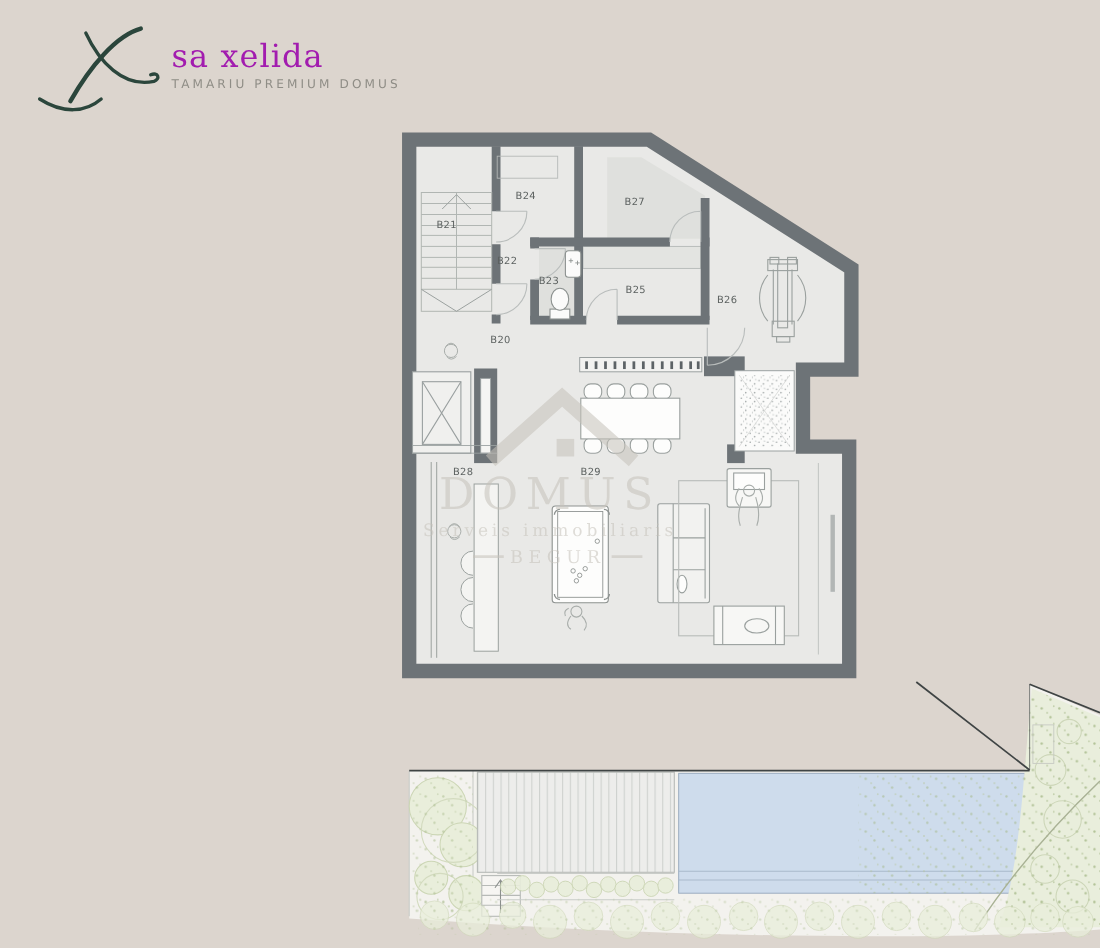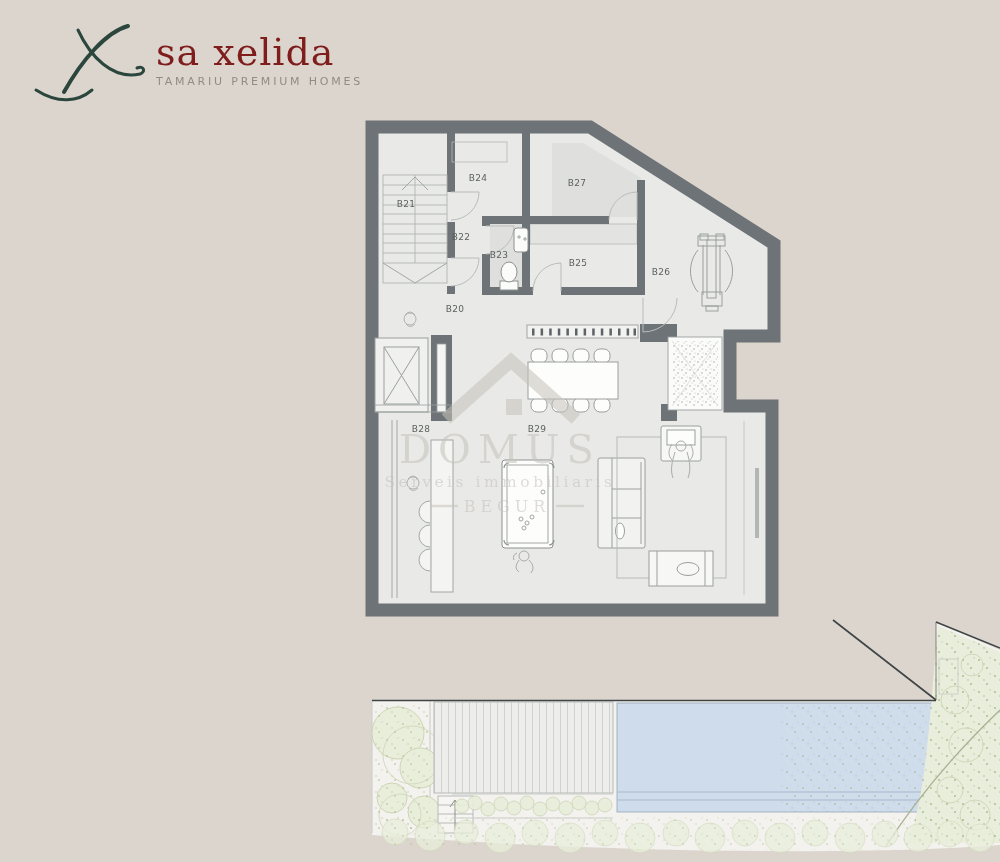--- a/index.html
+++ b/index.html
@@ -2,40 +2,40 @@
 <html><head>
 <meta charset="utf-8">
 <style>
   html,body{margin:0;padding:0;}
   body{width:1000px;height:862px;background:#dcd5ce;position:relative;overflow:hidden;
        font-family:"DejaVu Sans",sans-serif;}
   .stage{position:absolute;inset:0;width:1000px;height:862px;}
   .logo{position:absolute;left:28px;top:18px;display:flex;align-items:center;}
   .logo-mark{width:118px;height:84px;flex:0 0 auto;}
   .logo-text{margin-left:10px;}
-  .brand{font-family:"DejaVu Serif",serif;font-size:38px;line-height:1;color:#7f1d1d;letter-spacing:1px;}
+  .brand{font-family:"DejaVu Serif",serif;font-size:29px;line-height:1;color:#a21caf;letter-spacing:1px;}
   .tagline{font-family:"DejaVu Sans",sans-serif;font-size:11px;letter-spacing:2.8px;color:#8f8d86;margin-top:4px;}
   svg text{user-select:none;}
   .room-label{font-family:"DejaVu Sans",sans-serif;font-size:9px;fill:#5c6160;letter-spacing:.3px;}
   .wm{font-family:"DejaVu Serif",serif;fill:#c6c2ba;}
 </style>
 </head>
 <body>
 
 <div class="logo">
   <svg class="logo-mark" viewBox="0 0 118 84">
     <g fill="none" stroke="#2b463c" stroke-linecap="round">
       <path d="M100,8 C78,14 54,42 36,74" stroke-width="4"></path>
       <path d="M50,12 C62,38 84,62 112,56 C118,54 116,47 109,50" stroke-width="3"></path>
       <path d="M8,72 C30,86 50,84 64,72" stroke-width="3"></path>
     </g>
   </svg>
   <div class="logo-text">
     <div class="brand">sa xelida</div>
-    <div class="tagline">TAMARIU PREMIUM HOMES</div>
+    <div class="tagline">TAMARIU PREMIUM DOMUS</div>
   </div>
 </div>
 
 <svg class="stage" viewBox="0 0 1000 862">
   <defs>
     <pattern id="dotsg" width="16" height="16" patternUnits="userSpaceOnUse">
       <circle cx="3" cy="4" r="1.1" fill="#a3b785"></circle>
       <circle cx="11" cy="12" r="1.1" fill="#a3b785"></circle>
       <circle cx="8" cy="8" r="0.9" fill="#b7c69d"></circle>
       <circle cx="14" cy="2" r="0.8" fill="#b7c69d"></circle>

